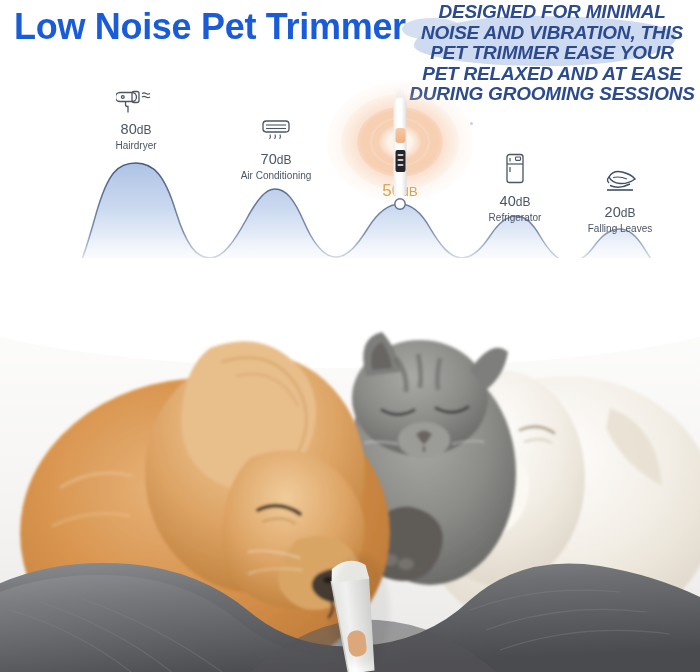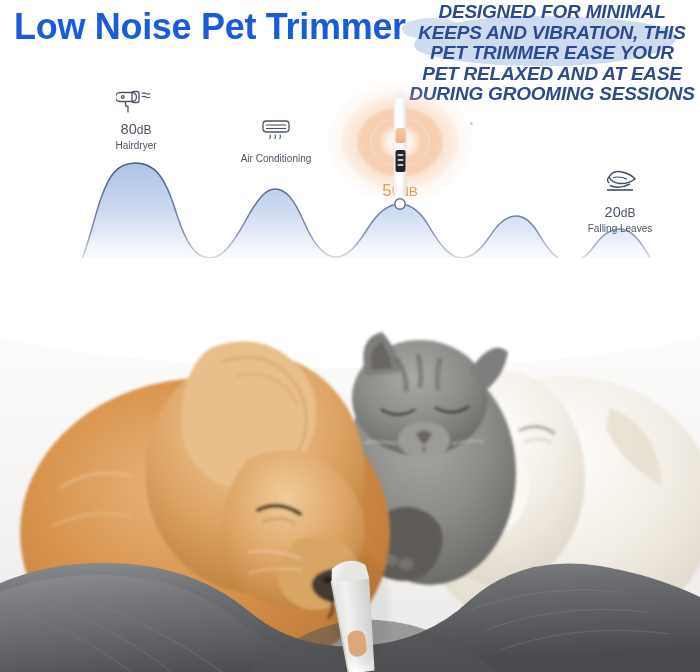--- a/index.html
+++ b/index.html
@@ -121,21 +121,21 @@
 
 <div id="stage">
 
   <div class="headline">Low Noise Pet Trimmer</div>
 
   <div class="desc-wrap">
     <div class="desc-brush"></div>
     <div class="desc-brush2"></div>
     <div class="desc-text">
       <span>DESIGNED FOR MINIMAL</span>
-      <span>KEEPS AND VIBRATION, THIS</span>
+      <span>NOISE AND VIBRATION, THIS</span>
       <span>PET TRIMMER EASE YOUR</span>
       <span>PET RELAXED AND AT EASE</span>
       <span>DURING GROOMING SESSIONS</span>
     </div>
   </div>
 
   <div class="chart">
 
     <svg class="wave-svg" viewBox="0 0 700 300" preserveAspectRatio="none">
       <defs>
@@ -222,28 +222,42 @@
       <span class="nicon">
         <svg width="40" height="26" viewBox="0 0 40 26" fill="none" stroke="#4B5565" stroke-width="1.3">
           <rect x="7" y="3" width="26" height="11" rx="3.2"></rect>
           <path d="M10 7 h20" stroke-width="1.1"></path>
           <path d="M10 10.5 h20" stroke-width="1.1"></path>
           <path d="M14 16.5 q1 2.4 -0.4 4.4" stroke-width="1.1"></path>
           <path d="M19 16.5 q1 2.4 -0.4 4.4" stroke-width="1.1"></path>
           <path d="M24 16.5 q1 2.4 -0.4 4.4" stroke-width="1.1"></path>
         </svg>
       </span>
+      <div class="ndb">70<span class="unit">dB</span></div>
       <div class="nname">Air Conditioning</div>
     </div>
 
     <div class="nitem highlight" id="item-trimmer">
       <div class="ndb">50<span class="unit">dB</span></div>
       <div class="nname"></div>
     </div>
 
+    <div class="nitem" id="item-fridge">
+      <span class="nicon">
+        <svg width="34" height="34" viewBox="0 0 34 34" fill="none" stroke="#4B5565" stroke-width="1.3">
+          <rect x="9" y="2.5" width="16" height="28" rx="2.6"></rect>
+          <path d="M9 12 h16" stroke-width="1.2"></path>
+          <path d="M12 6 v3.5" stroke-width="1.2"></path>
+          <path d="M12 15 v5" stroke-width="1.2"></path>
+          <rect x="17.5" y="5" width="5" height="3.4" rx="0.8" stroke-width="1.1"></rect>
+        </svg>
+      </span>
+      <div class="ndb">40<span class="unit">dB</span></div>
+      <div class="nname">Refrigerator</div>
+    </div>
 
     <div class="nitem" id="item-leaves">
       <span class="nicon">
         <svg width="44" height="30" viewBox="0 0 44 30" fill="none" stroke="#3F4E6B" stroke-width="1.5">
           <path d="M11 10 q4 -7 13 -5 q9 2 13 7 q-7 5 -15 4.5 q-8 -0.5 -11 -6.5 Z"></path>
           <path d="M15 10.5 q7 -1.5 14 1.5" stroke-width="1.2"></path>
           <path d="M11 10 q-3 3 0 6" stroke-width="1.3"></path>
           <path d="M12 18.5 q9 4 20 -1.5" stroke-width="1.4"></path>
           <path d="M9 23 h26" stroke-width="1.6"></path>
         </svg>

